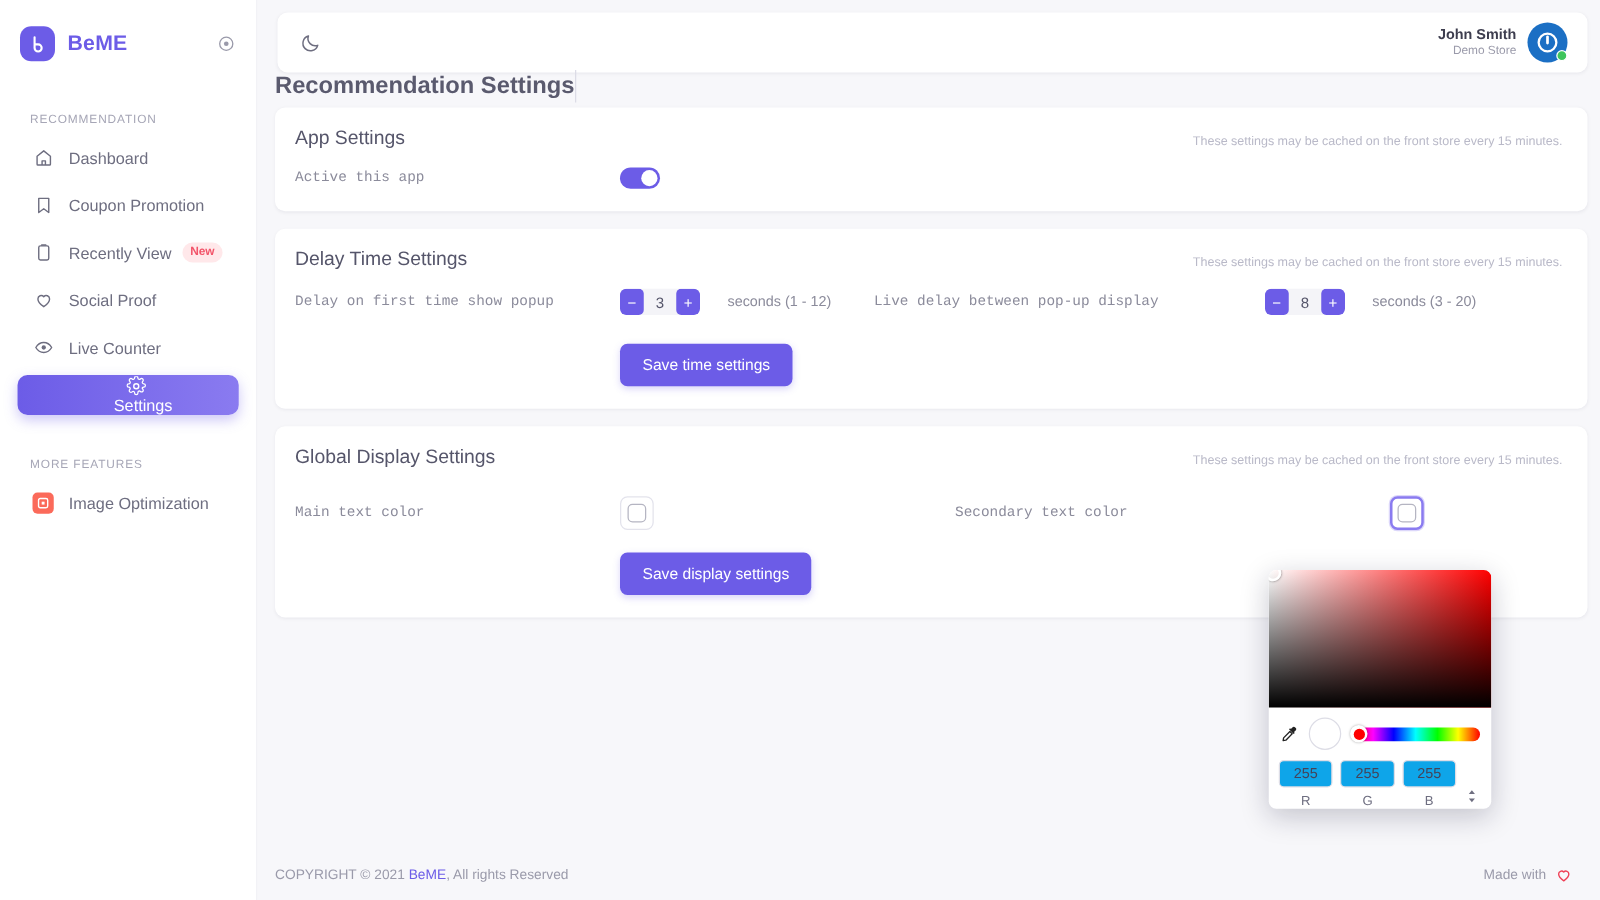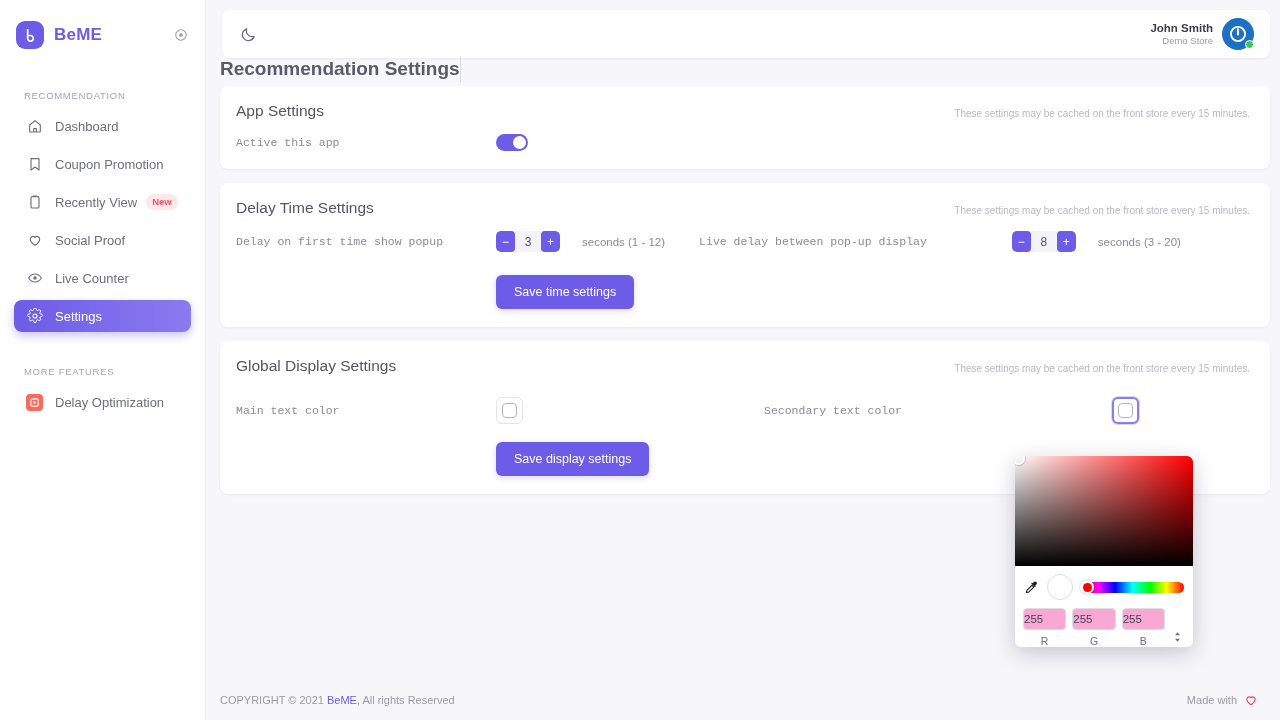--- a/index.html
+++ b/index.html
@@ -67,20 +67,21 @@
     width: 17px; height: 17px;
     display: flex; align-items: center; justify-content: center;
     color: #6e6e80;
     flex: 0 0 17px;
   }
   .nav-item .lbl { margin-left: 12px; white-space: nowrap; }
   .nav-item.active {
     background: linear-gradient(90deg,#6c5ce7 0%, #8a7bf0 100%);
     color: #ffffff;
     box-shadow: 0 4px 10px rgba(108,92,231,.35);
+    flex-direction: column;
   }
   .nav-item.active .ico { color: #ffffff; }
   .badge-new {
     margin-left: 9px;
     background: #ffe8ea;
     color: #f2556a;
     font-size: 9.5px;
     font-weight: bold;
     padding: 2px 6px;
     border-radius: 9px;
@@ -306,25 +307,25 @@
     width: 9px; height: 9px; border-radius: 50%;
     background: #f00; display: block;
   }
   .rgb-row { display: flex; padding: 4px 8px 0 8px; gap: 6px; }
   .rgb-cell { flex: 1 1 0; text-align: center; }
   .rgb-input {
     width: 100%;
     height: 22px;
     border: 1px solid #dddde6;
     border-radius: 4px;
-    text-align: left;
+    text-align: center;
     font-size: 11.5px;
     color: #44445a;
     font-family: "Liberation Sans", sans-serif;
-    background: #f9a8d4;
+    background: #0ea5e9;
   }
   .rgb-label { font-size: 10.5px; color: #6e6e80; margin-top: 5px; }
   .rgb-arrows {
     width: 14px; display:flex; align-items:flex-end; justify-content:center;
     padding-bottom: 3px; color: #6e6e80; font-size: 9px;
   }
 
   
   .footer {
     position: absolute; left: 0; right: 0; bottom: 0;
@@ -423,21 +424,21 @@
 
     <div class="nav-item">
       <span class="ico">
         <span class="ico-img-opt">
           <svg width="11" height="11" viewBox="0 0 24 24" fill="none">
             <rect x="4" y="4" width="16" height="16" rx="3" stroke="#fff" stroke-width="2.4"></rect>
             <rect x="9.5" y="9.5" width="5" height="5" fill="#fff"></rect>
           </svg>
         </span>
       </span>
-      <span class="lbl">Delay Optimization</span>
+      <span class="lbl">Image Optimization</span>
     </div>
   </aside>
 
   <main class="main">
 
     <div class="topbar">
       <span class="moon-btn">
         <svg width="17" height="17" viewBox="0 0 24 24" fill="none">
           <path d="M20 14.5A8.2 8.2 0 0 1 9.5 4 8.5 8.5 0 1 0 20 14.5z" stroke="currentColor" stroke-width="1.7" stroke-linejoin="round"></path>
         </svg>

